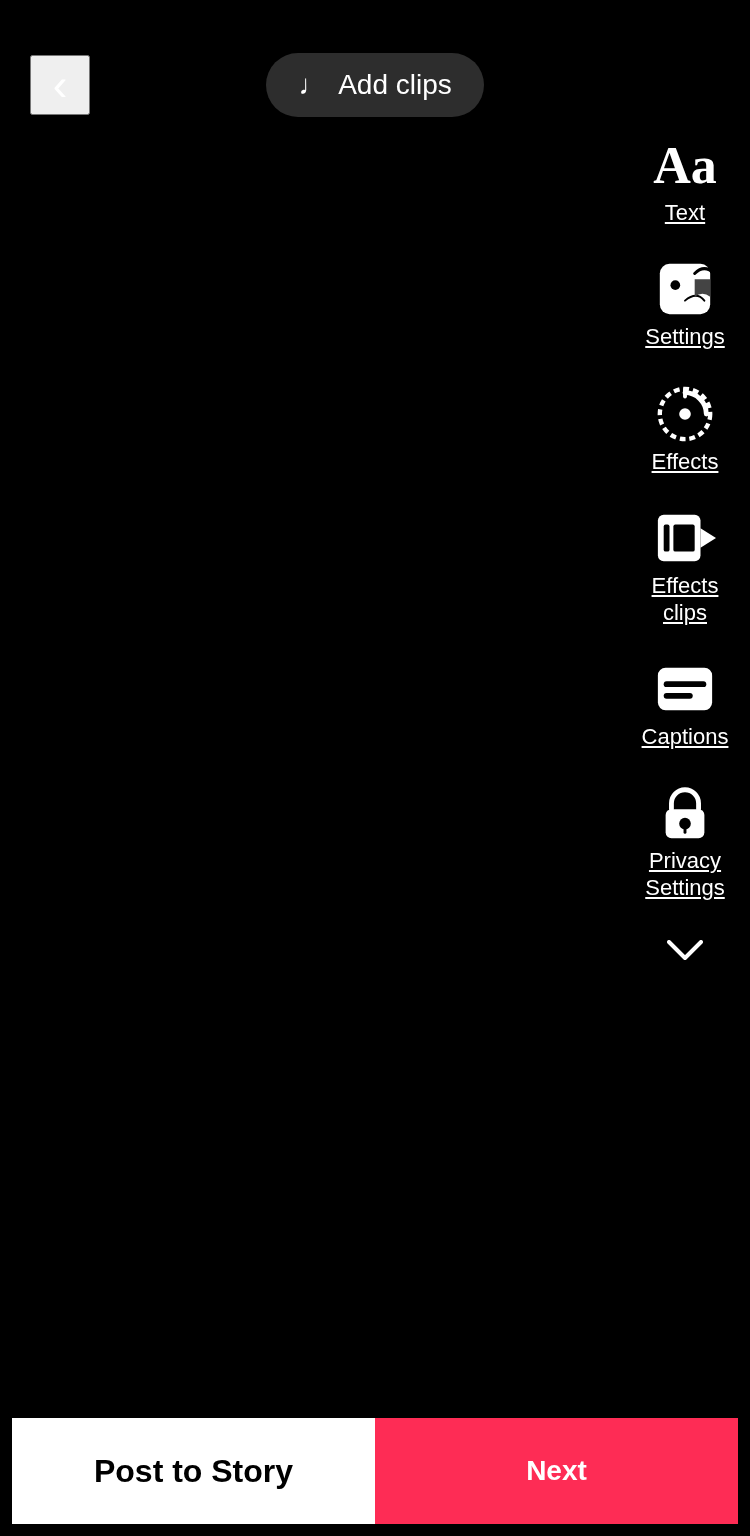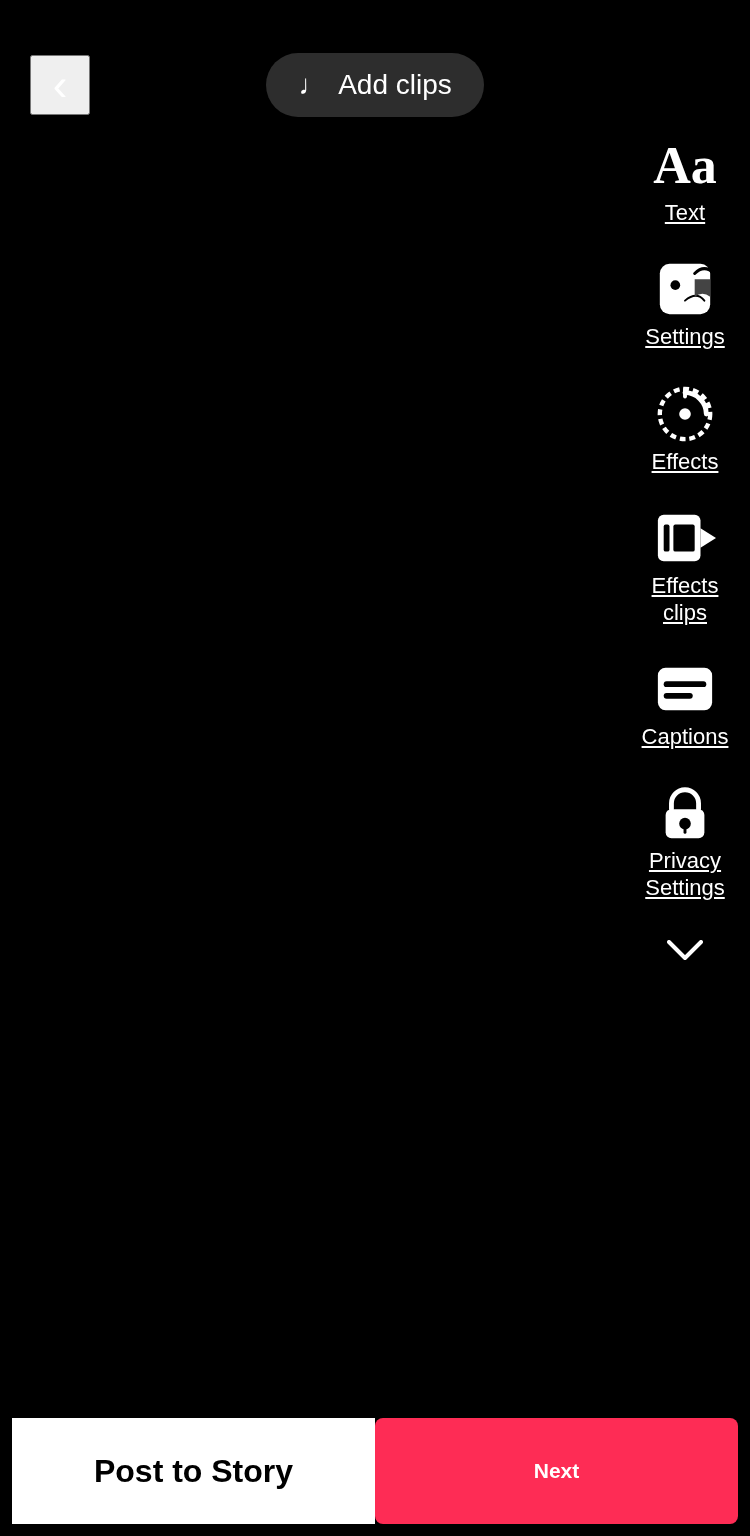--- a/index.html
+++ b/index.html
@@ -175,22 +175,22 @@
       display: flex;
       align-items: center;
       justify-content: center;
     }
 
     .next-btn {
       flex: 1;
       height: 100%;
       background: #FE2C55;
       border: none;
-      border-radius: 8px;
-      font-size: 21px;
+      border-radius: 0;
+      font-size: 28px;
       font-weight: 600;
       color: #fff;
       cursor: pointer;
       display: flex;
       align-items: center;
       justify-content: center;
     }
 
     .video-area {
       position: absolute;

